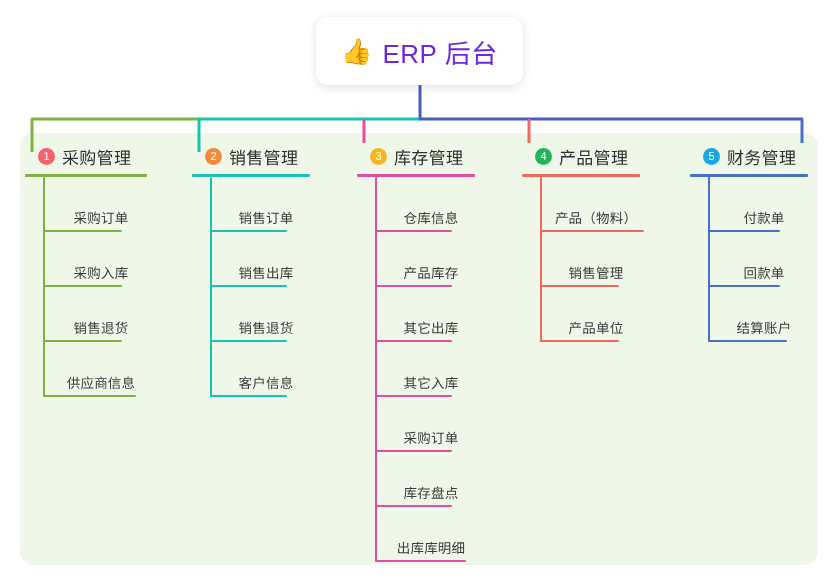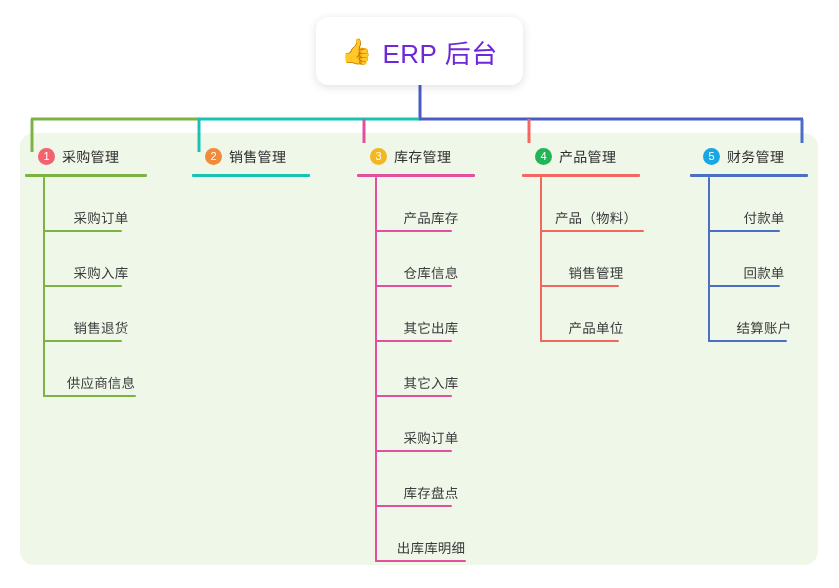--- a/index.html
+++ b/index.html
@@ -89,21 +89,21 @@
     height: 17px;
     border-radius: 50%;
     color: #ffffff;
     font-size: 11px;
     line-height: 17px;
     text-align: center;
     flex: none;
     font-family: "Liberation Sans", sans-serif;
   }
   .col-title {
-    font-size: 14px;
+    font-size: 17px;
     color: #2f2f2f;
     white-space: nowrap;
     letter-spacing: 0.3px;
   }
   .col-rule {
     height: 3px;
     border-radius: 1px;
     margin-top: 5px;
   }
 
@@ -191,35 +191,54 @@
           <div class="leaf-rule" style="background: rgb(124, 179, 66); width: 93px;"></div>
         </div>
       </div>
     </div>
   <div class="column" id="col-1" style="left: 192px;">
       <div class="col-header">
         <span class="badge" style="background: rgb(240, 138, 60);">2</span>
         <span class="col-title">销售管理</span>
       </div>
       <div class="col-rule" style="background: rgb(25, 195, 178); width: 118px;"></div>
+      <div class="leaves">
+        <div class="spine" style="background: rgb(25, 195, 178); height: 220px;"></div>
+        <div class="leaf">
+          <span class="leaf-label">销售订单</span>
+          <div class="leaf-rule" style="background: rgb(25, 195, 178); width: 77px;"></div>
+        </div>
+        <div class="leaf">
+          <span class="leaf-label">销售出库</span>
+          <div class="leaf-rule" style="background: rgb(25, 195, 178); width: 77px;"></div>
+        </div>
+        <div class="leaf">
+          <span class="leaf-label">销售退货</span>
+          <div class="leaf-rule" style="background: rgb(25, 195, 178); width: 77px;"></div>
+        </div>
+        <div class="leaf">
+          <span class="leaf-label">客户信息</span>
+          <div class="leaf-rule" style="background: rgb(25, 195, 178); width: 77px;"></div>
+        </div>
+      </div>
     </div>
   <div class="column" id="col-2" style="left: 357px;">
       <div class="col-header">
         <span class="badge" style="background: rgb(245, 183, 33);">3</span>
         <span class="col-title">库存管理</span>
       </div>
       <div class="col-rule" style="background: rgb(226, 79, 158); width: 118px;"></div>
       <div class="leaves">
         <div class="spine" style="background: rgb(226, 79, 158); height: 385px;"></div>
         <div class="leaf">
+          <span class="leaf-label">仓库信息</span>
+          <div class="leaf-rule" style="background: rgb(226, 79, 158); width: 77px;"></div>
+        </div>
+        <div class="leaf">
           <span class="leaf-label">产品库存</span>
-          <div class="leaf-rule" style="background: rgb(226, 79, 158); width: 77px;"></div>
-        </div>
-        <div class="leaf">
-          <span class="leaf-label">仓库信息</span>
           <div class="leaf-rule" style="background: rgb(226, 79, 158); width: 77px;"></div>
         </div>
         <div class="leaf">
           <span class="leaf-label">其它出库</span>
           <div class="leaf-rule" style="background: rgb(226, 79, 158); width: 77px;"></div>
         </div>
         <div class="leaf">
           <span class="leaf-label">其它入库</span>
           <div class="leaf-rule" style="background: rgb(226, 79, 158); width: 77px;"></div>
         </div>

